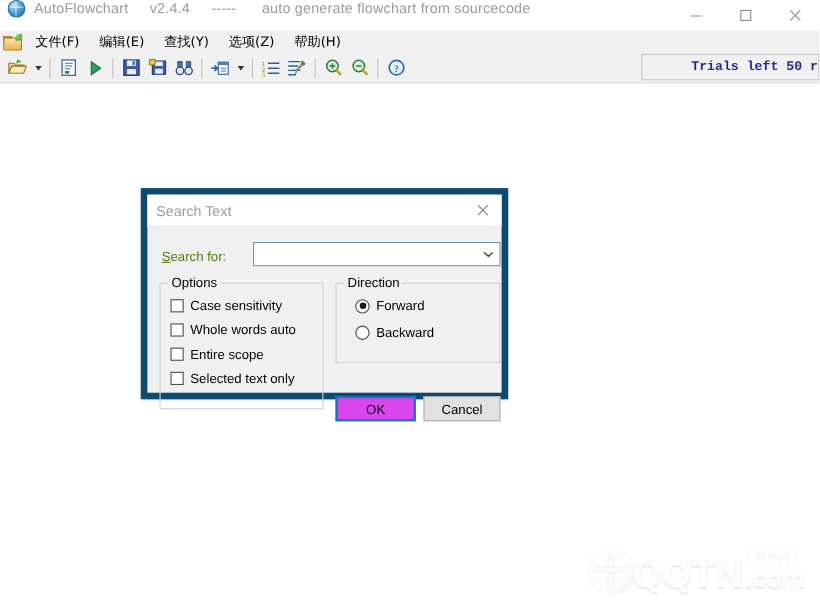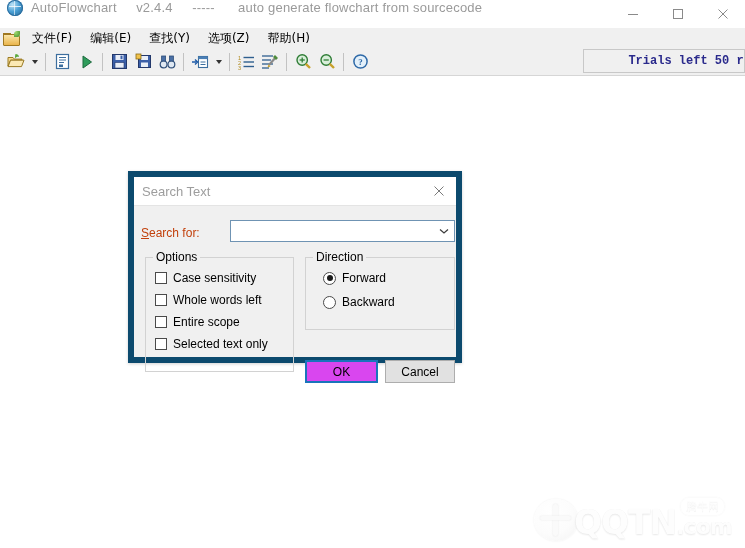--- a/index.html
+++ b/index.html
@@ -137,21 +137,21 @@
     margin-left:8px;font-size:13px;color:#9d9d9d;white-space:nowrap;
   }
   #dlg-close{
     margin-left:auto;width:34px;height:28px;
     display:flex;align-items:center;justify-content:center;
   }
   #dlg-close line{stroke:#7a7a7a;stroke-width:1;}
   #dlg-body{position:relative;height:161px;}
 
   #searchfor-label{
-    position:absolute;left:7px;top:20px;font-size:12px;color:#c2410c;
+    position:absolute;left:13px;top:20px;font-size:12px;color:#4d7c0f;
   }
   #searchfor-label u{text-decoration:underline;}
   #search-combo{
     position:absolute;left:96px;top:14px;width:225px;height:22px;
     background:#ffffff;border:1px solid #6f93b3;box-sizing:border-box;
     display:flex;align-items:center;
   }
   #search-combo-input{
     flex:1;border:none;outline:none;background:transparent;
     font-family:"Liberation Sans",sans-serif;font-size:12px;
@@ -445,21 +445,21 @@
 
     <div class="groupbox" id="options-group">
       <div class="group-legend">Options</div>
 
       <div class="check-row" style="top:12px;">
         <span class="cbox"></span>
         <span class="check-label">Case sensitivity</span>
       </div>
       <div class="check-row" style="top:34px;">
         <span class="cbox"></span>
-        <span class="check-label">Whole words left</span>
+        <span class="check-label">Whole words auto</span>
       </div>
       <div class="check-row" style="top:56px;">
         <span class="cbox"></span>
         <span class="check-label">Entire scope</span>
       </div>
       <div class="check-row" style="top:78px;">
         <span class="cbox"></span>
         <span class="check-label">Selected text only</span>
       </div>
     </div>

